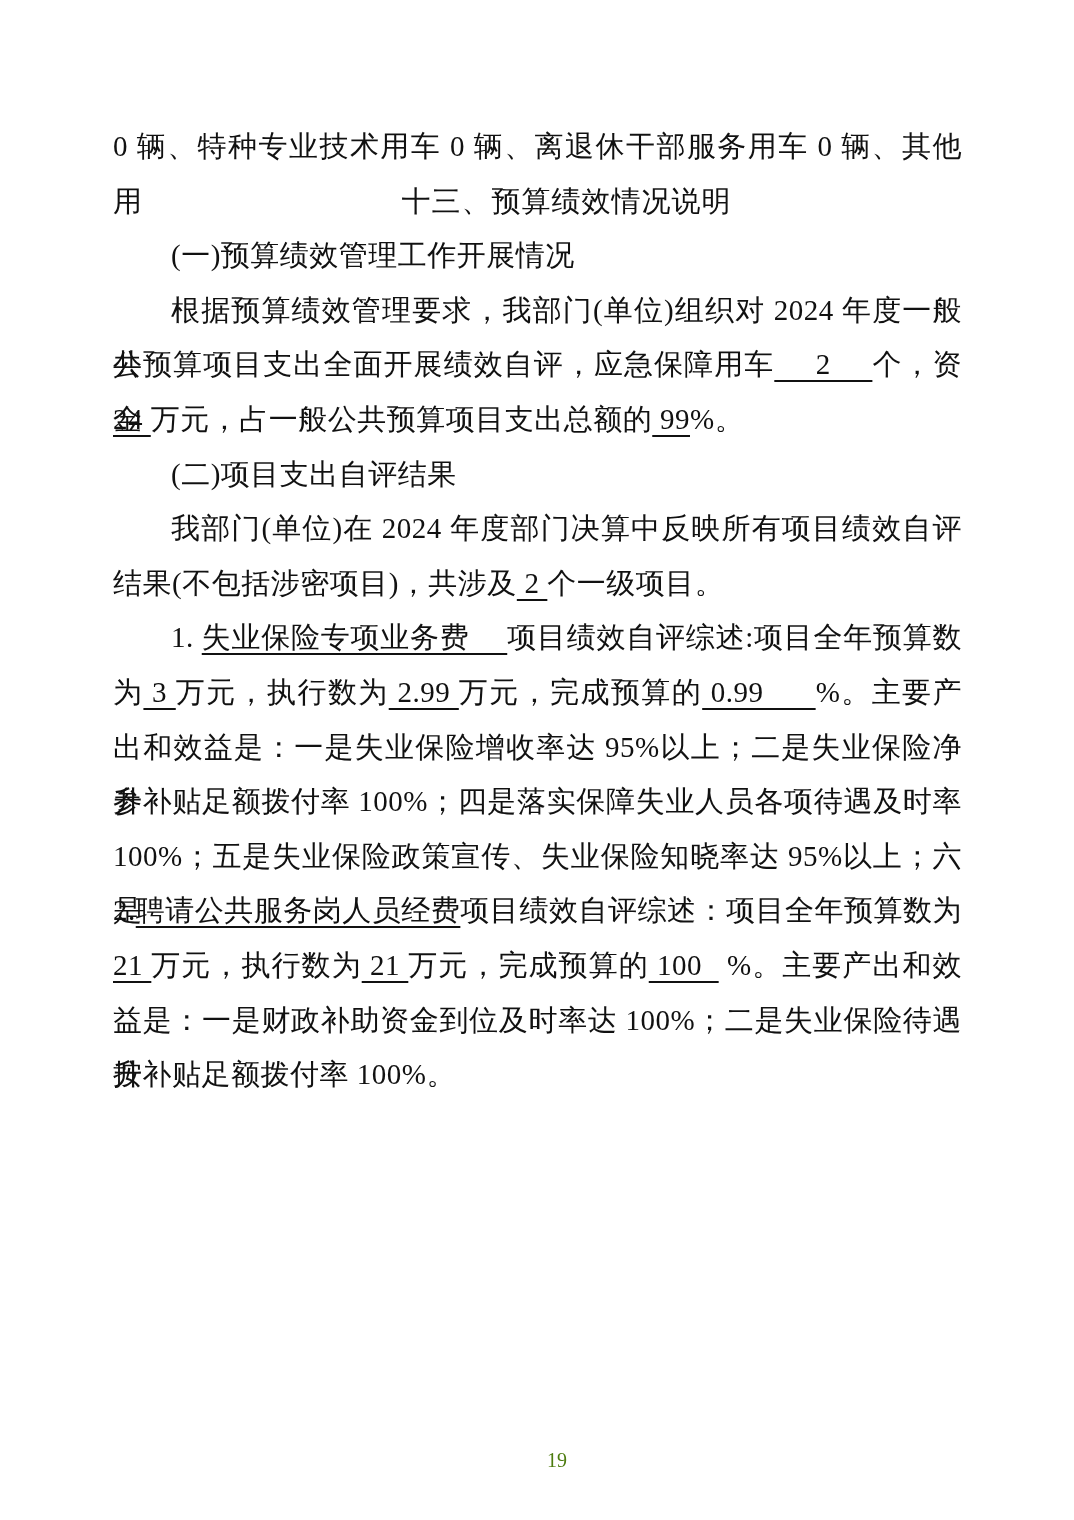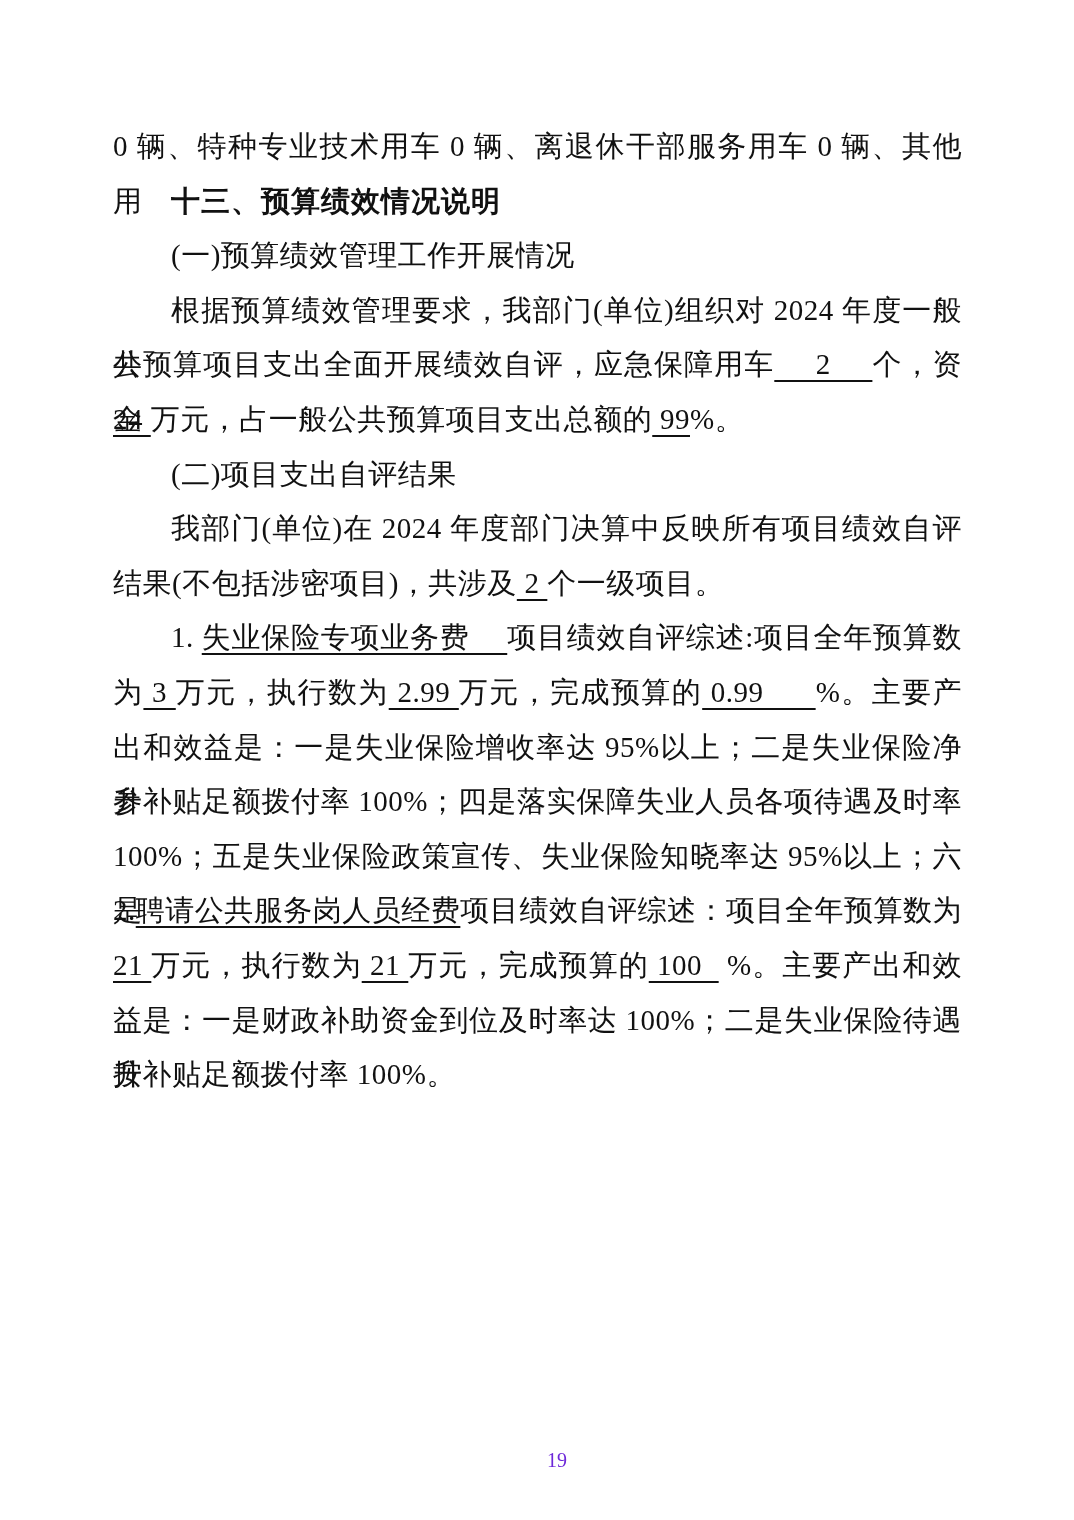--- a/index.html
+++ b/index.html
@@ -31,36 +31,37 @@
   }
   .line.justify {
     text-align: justify;
     text-align-last: justify;
   }
   .line.indent {
     text-indent: 58px;
   }
   .line.heading {
     font-family: "DejaVu Sans", "Liberation Sans", sans-serif;
-    font-weight: 700;
+    font-weight: 400;
     letter-spacing: 1px;
+    text-align: center;
   }
   .u {
     text-decoration: underline;
     text-decoration-thickness: 2px;
     text-underline-offset: 6px;
   }
   .pagenum {
     position: absolute;
     left: 0;
     right: 0;
     bottom: 48px;
     text-align: center;
     font-size: 20px;
-    color: #6d28d9;
+    color: #4d7c0f;
     font-family: "Liberation Serif", "DejaVu Serif", serif;
     padding-left: 40px;
   }
 </style>
 </head>
 <body>
 
 <div class="page">
   <div class="content">
       <div class="line justify"><span>0 辆、特种专业技术用车 0 辆、离退休干部服务用车 0 辆、其他用</span></div>

